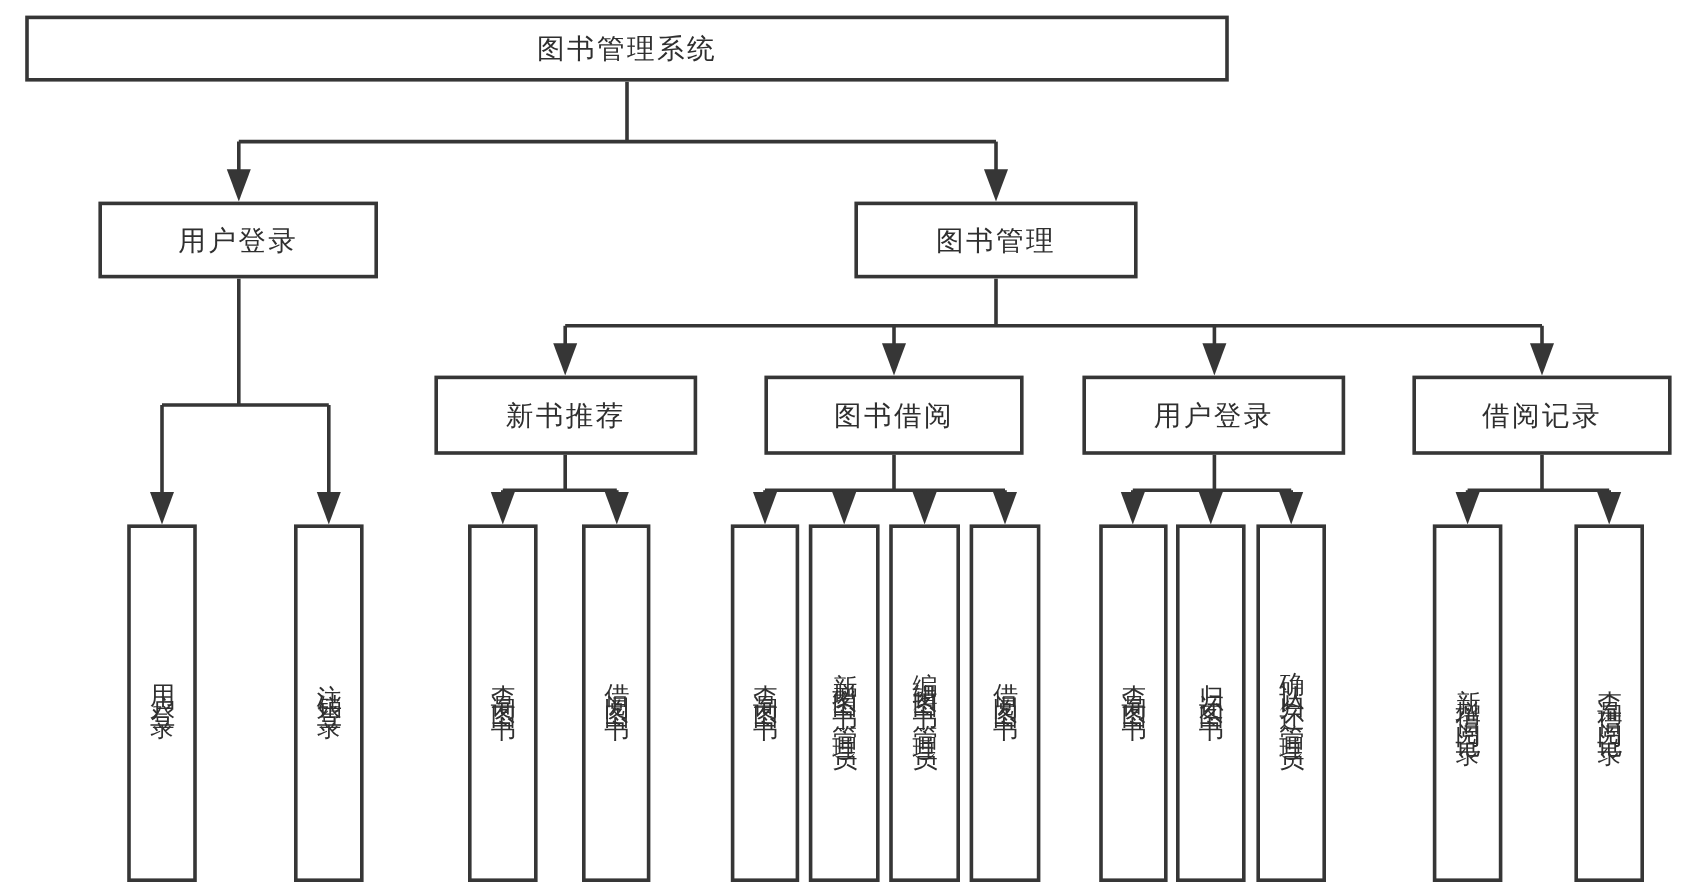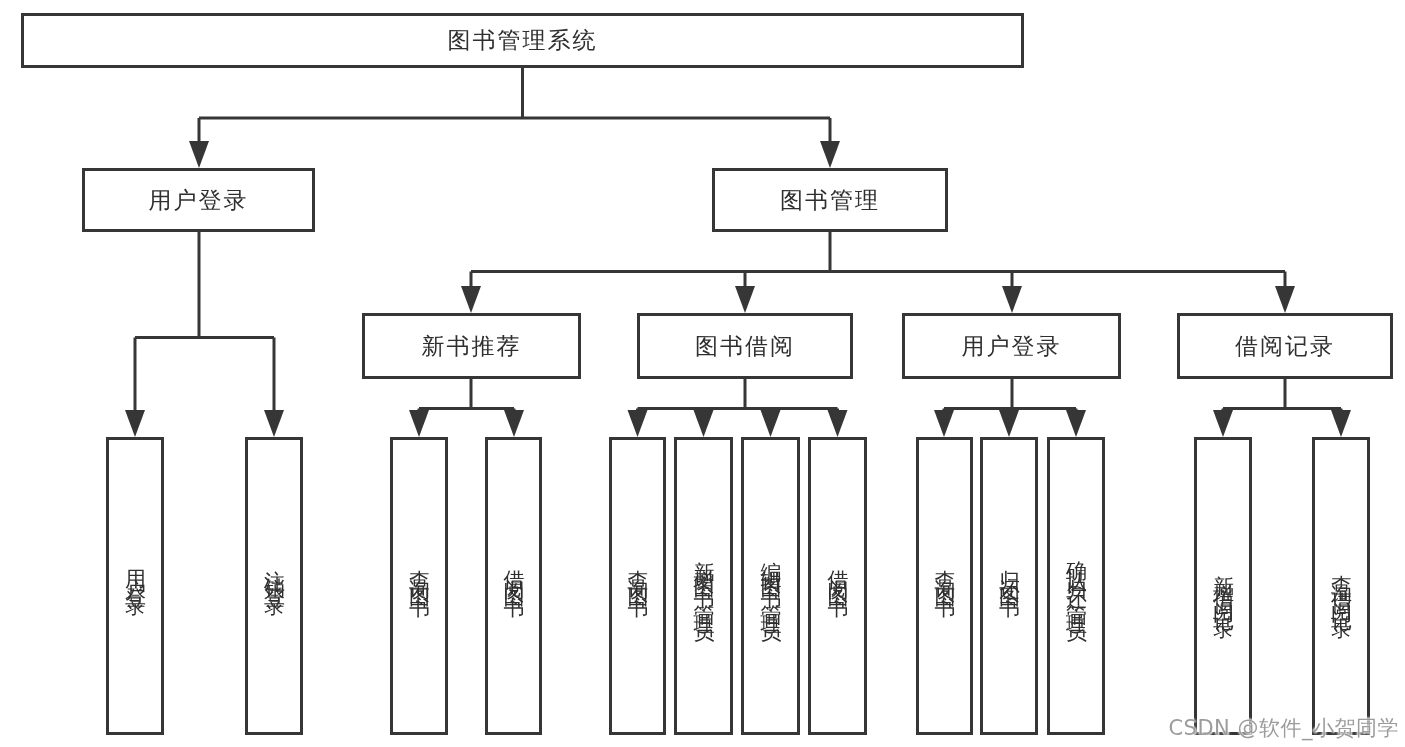--- a/index.html
+++ b/index.html
@@ -95,14 +95,13 @@
   <div class="box leaf long" style="left:741px;top:437px;width:59px;height:298px">编辑图书（管理员）</div>
   <div class="box leaf" style="left:808px;top:437px;width:59px;height:298px">借阅图书</div>
 
   <div class="box leaf" style="left:916px;top:437px;width:57px;height:298px">查询图书</div>
   <div class="box leaf" style="left:980px;top:437px;width:58px;height:298px">归还图书</div>
   <div class="box leaf long" style="left:1047px;top:437px;width:58px;height:298px">确认归还（管理员）</div>
 
   <div class="box leaf long" style="left:1194px;top:437px;width:58px;height:298px">新增借阅记录</div>
   <div class="box leaf long" style="left:1312px;top:437px;width:58px;height:298px">查询借阅记录</div>
 
-  <div class="watermark">CSDN @软件_小贺同学</div>
 </div>
 
 </body></html>

